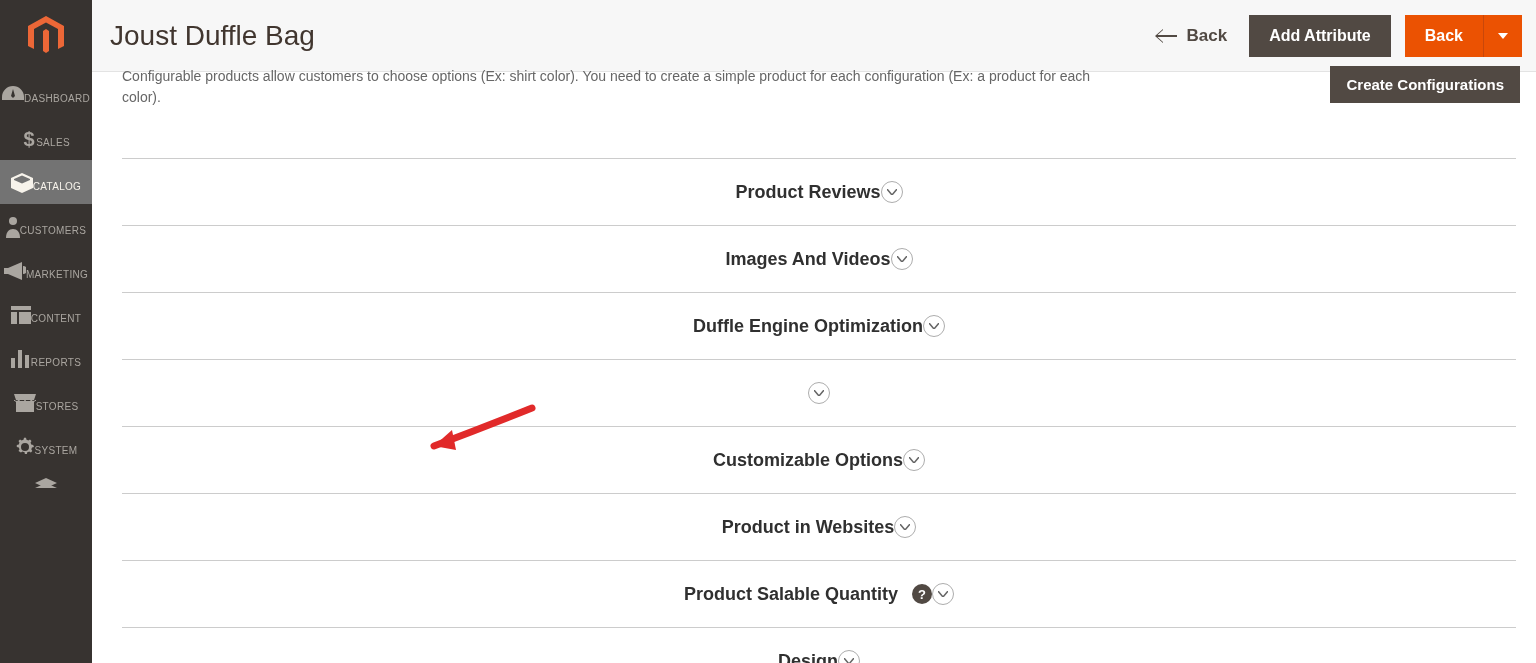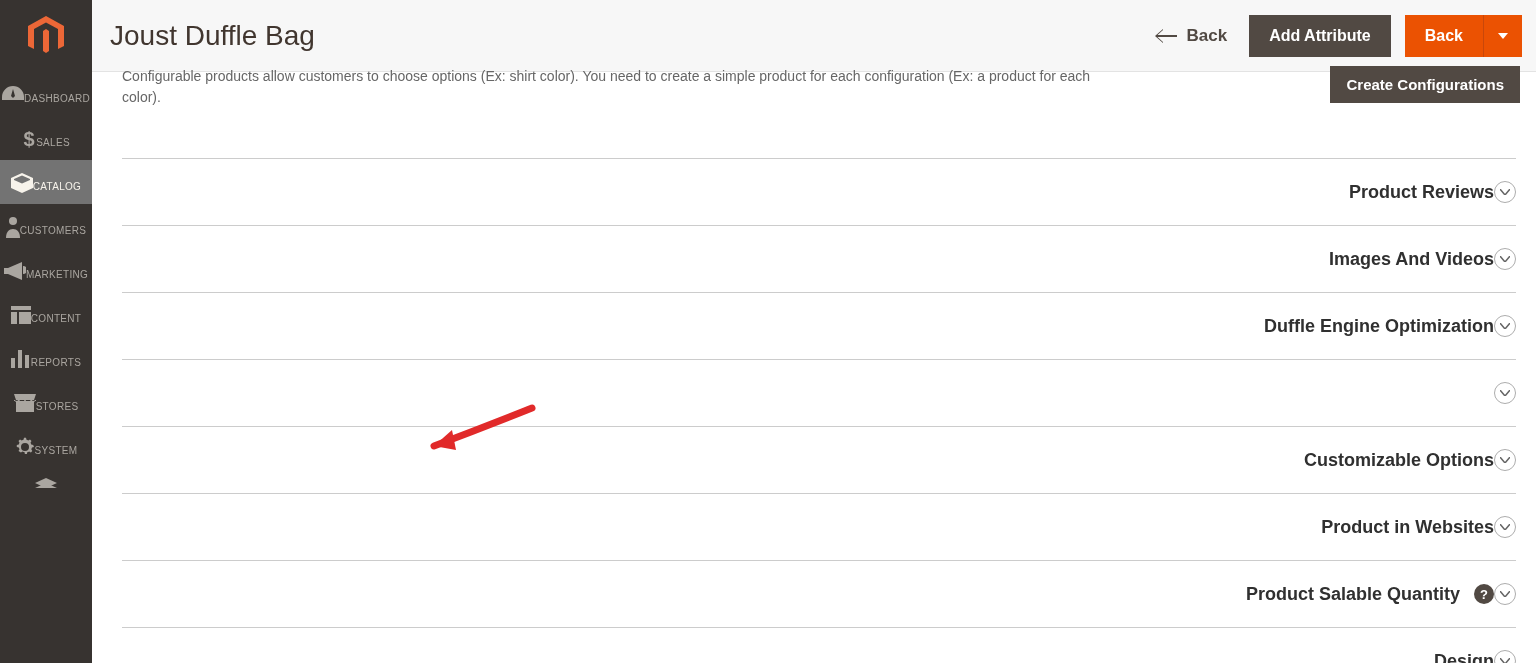--- a/index.html
+++ b/index.html
@@ -130,21 +130,21 @@
     position: absolute;
     left: 30px;
     top: 158px;
     width: 1394px;
   }
   .fieldset {
     border-top: 1px solid #ccc;
     padding: 22px 0 22px 0;
     display: flex;
     align-items: center;
-    justify-content: flex-end;
+    justify-content: center;
     cursor: pointer;
   }
   .fieldset:first-child { border-top: 1px solid #ccc; }
   .fieldset-title {
     font-size: 18px;
     font-weight: 600;
     color: #303030;
     display: flex;
     align-items: center;
     gap: 10px;

